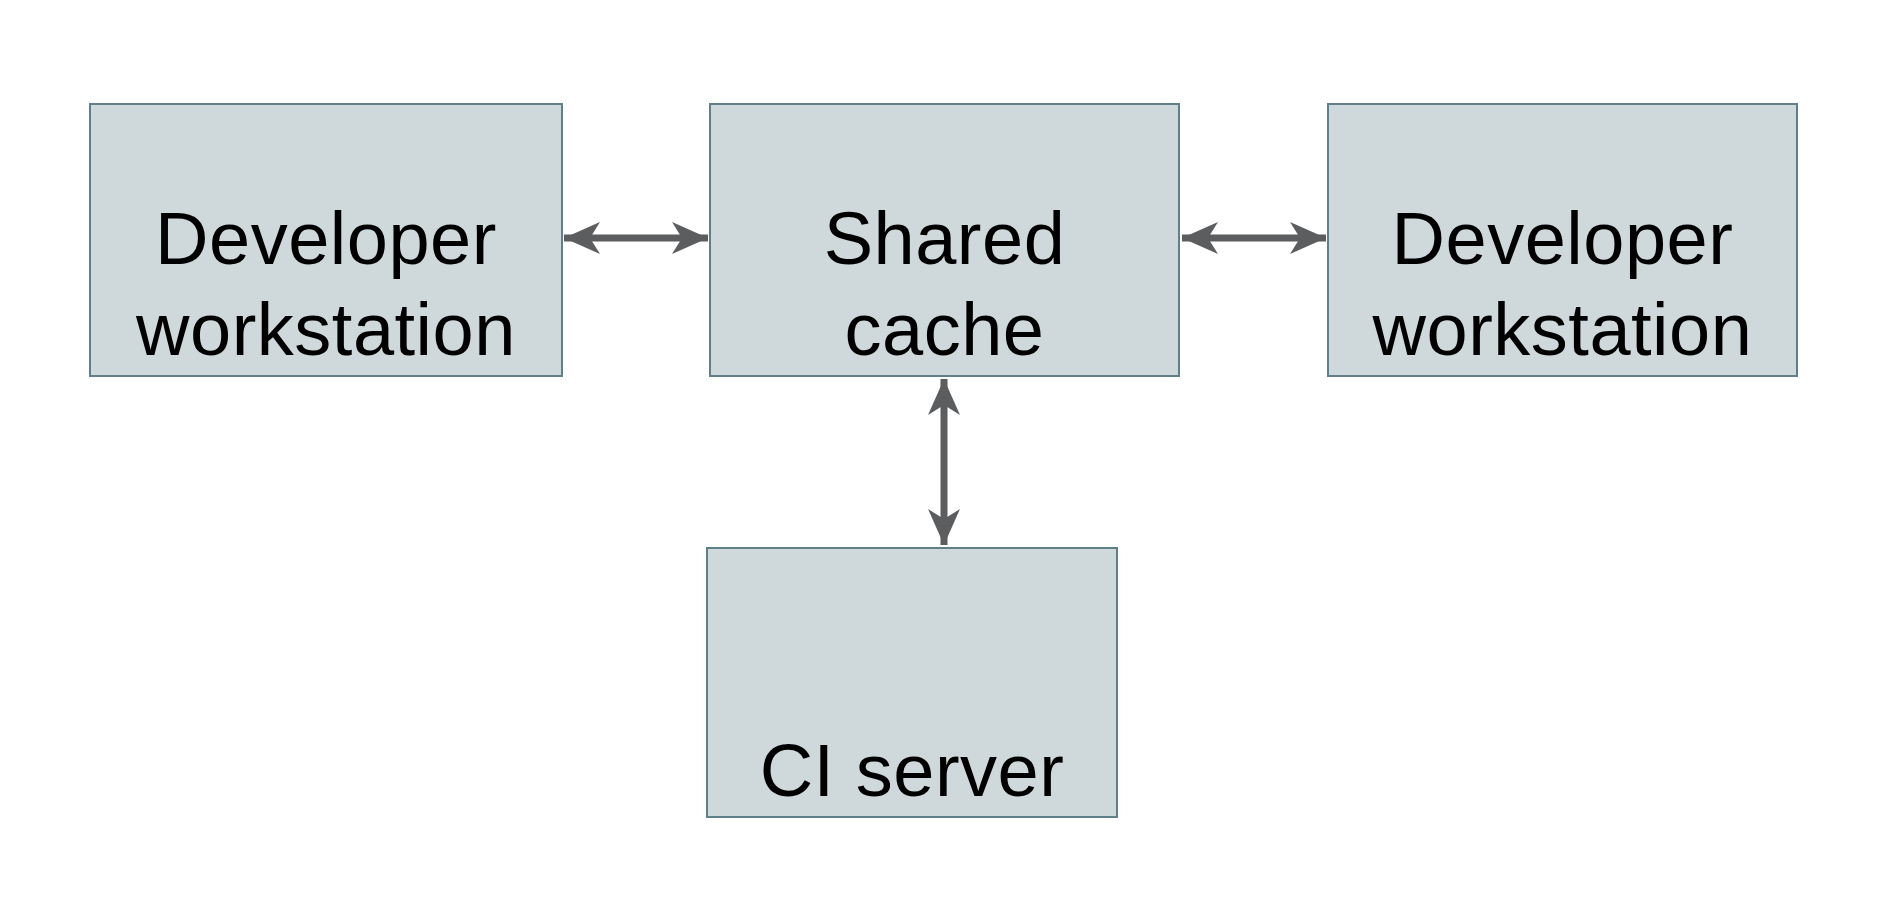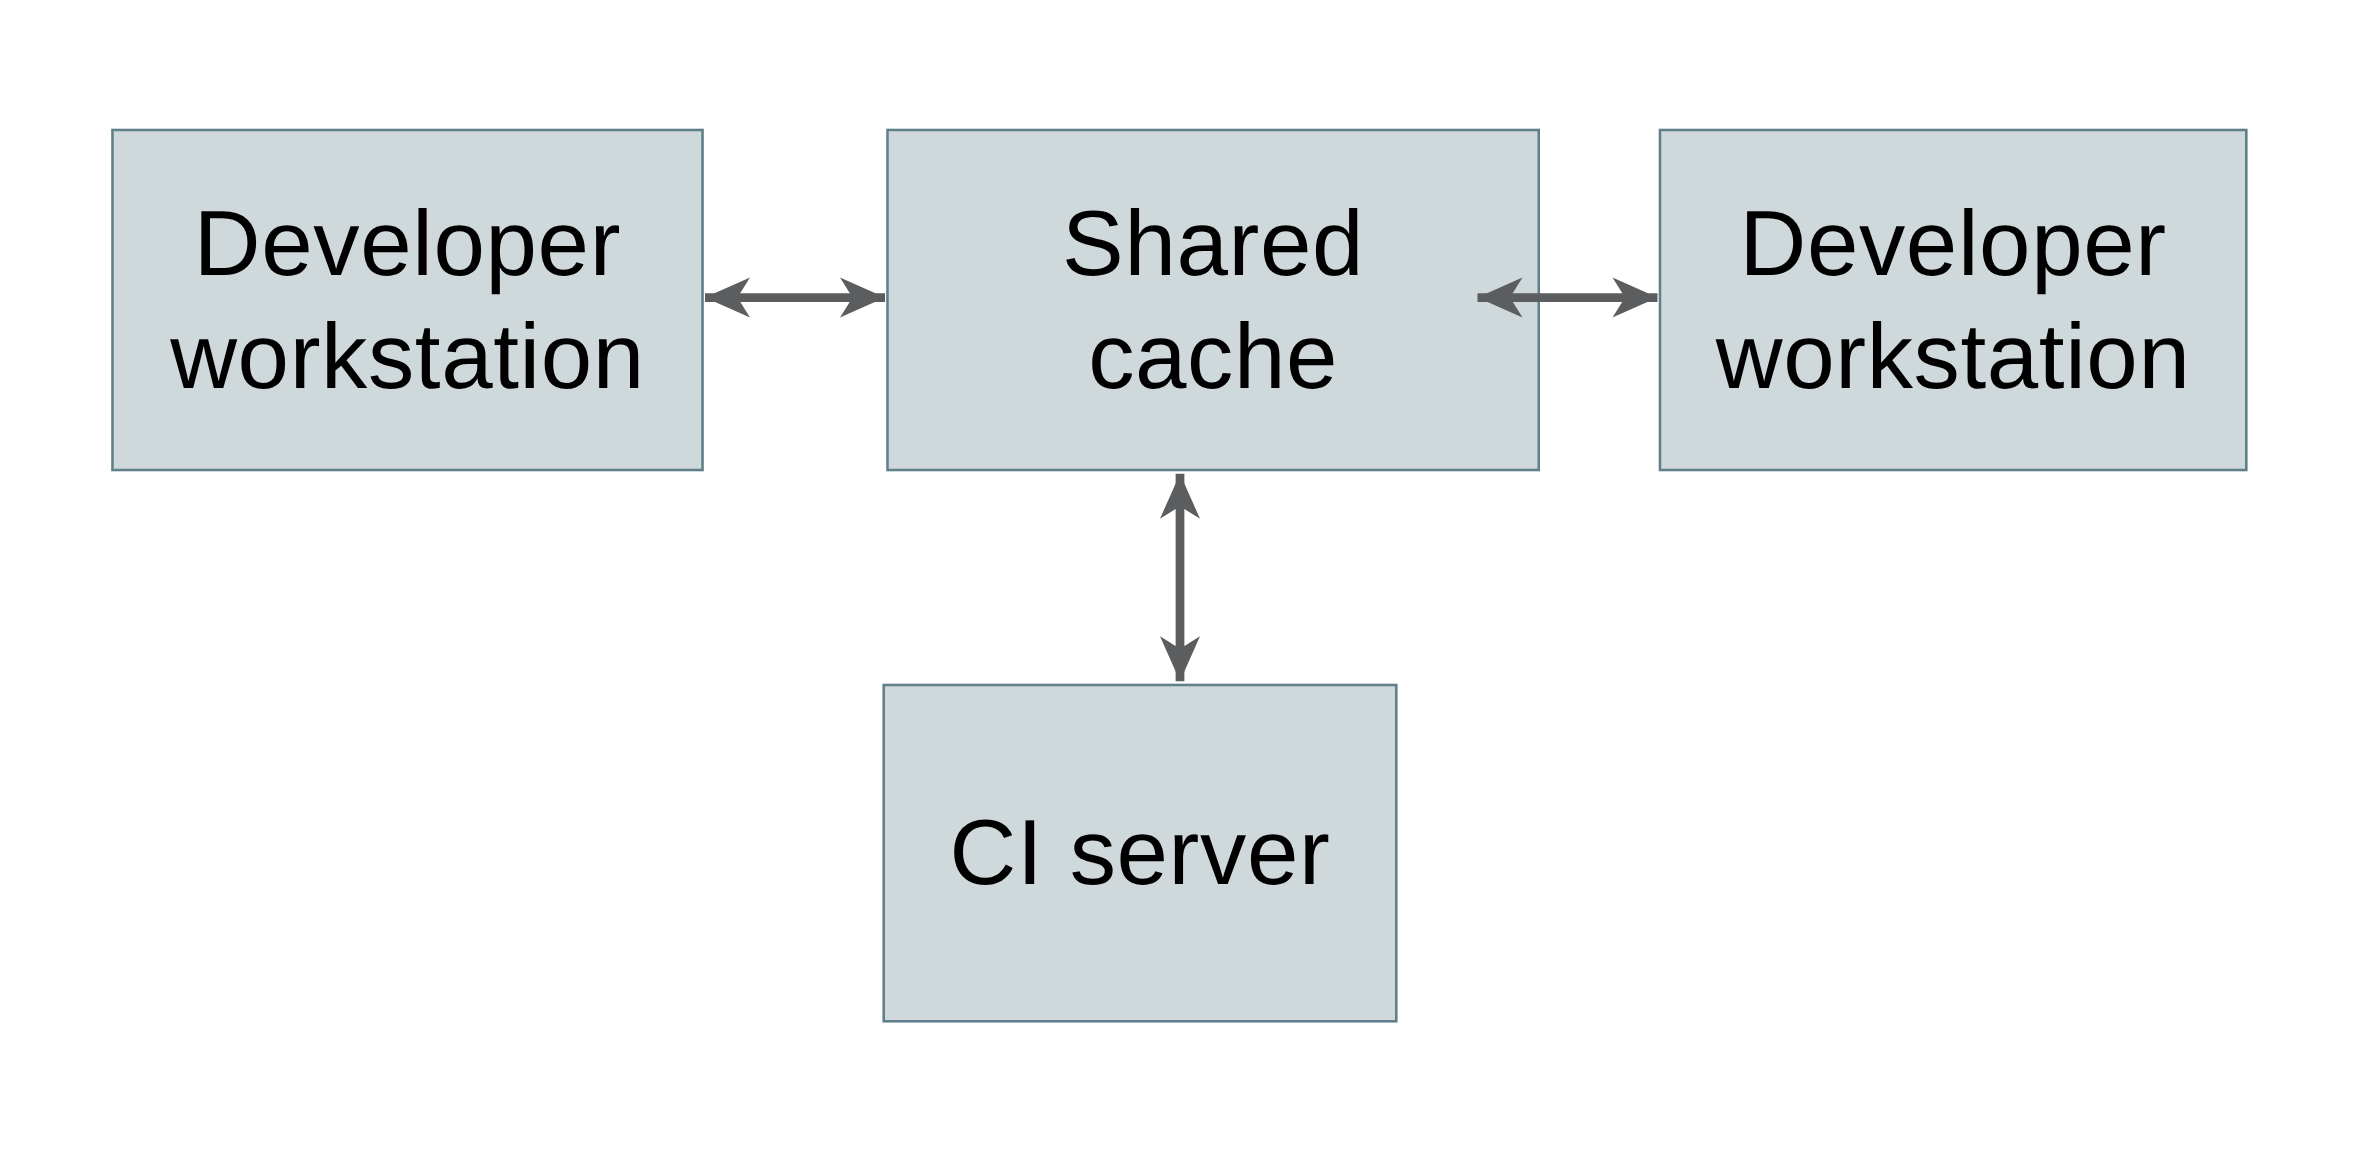--- a/index.html
+++ b/index.html
@@ -14,33 +14,33 @@
     background: var(--page-background, #ffffff);
     font-family: "Liberation Sans", sans-serif;
     overflow: hidden;
   }
   .node {
     position: absolute;
     box-sizing: border-box;
     background: var(--node-fill, #cfd8da);
     border: 2px solid var(--node-border-color, #5f7f8b);
     display: flex;
-    align-items: center;
+    align-items: flex-end;
     justify-content: center;
     text-align: center;
   }
   .node-label {
     color: var(--node-text-color, #000000);
     font-size: 74px;
     line-height: 1.22;
     white-space: pre-line;
     letter-spacing: 0.5px;
   }
   .node-dev-left   { left: 89px;   top: 103px; width: 474px; height: 274px; }
-  .node-cache      { left: 709px;  top: 103px; width: 523px; height: 274px; }
+  .node-cache      { left: 709px;  top: 103px; width: 471px; height: 274px; }
   .node-dev-right  { left: 1327px; top: 103px; width: 471px; height: 274px; }
   .node-ci         { left: 706px;  top: 547px; width: 412px; height: 271px; }
 
   .arrow-layer {
     position: absolute;
     left: 0; top: 0;
     width: 1900px;
     height: 922px;
     pointer-events: none;
   }

